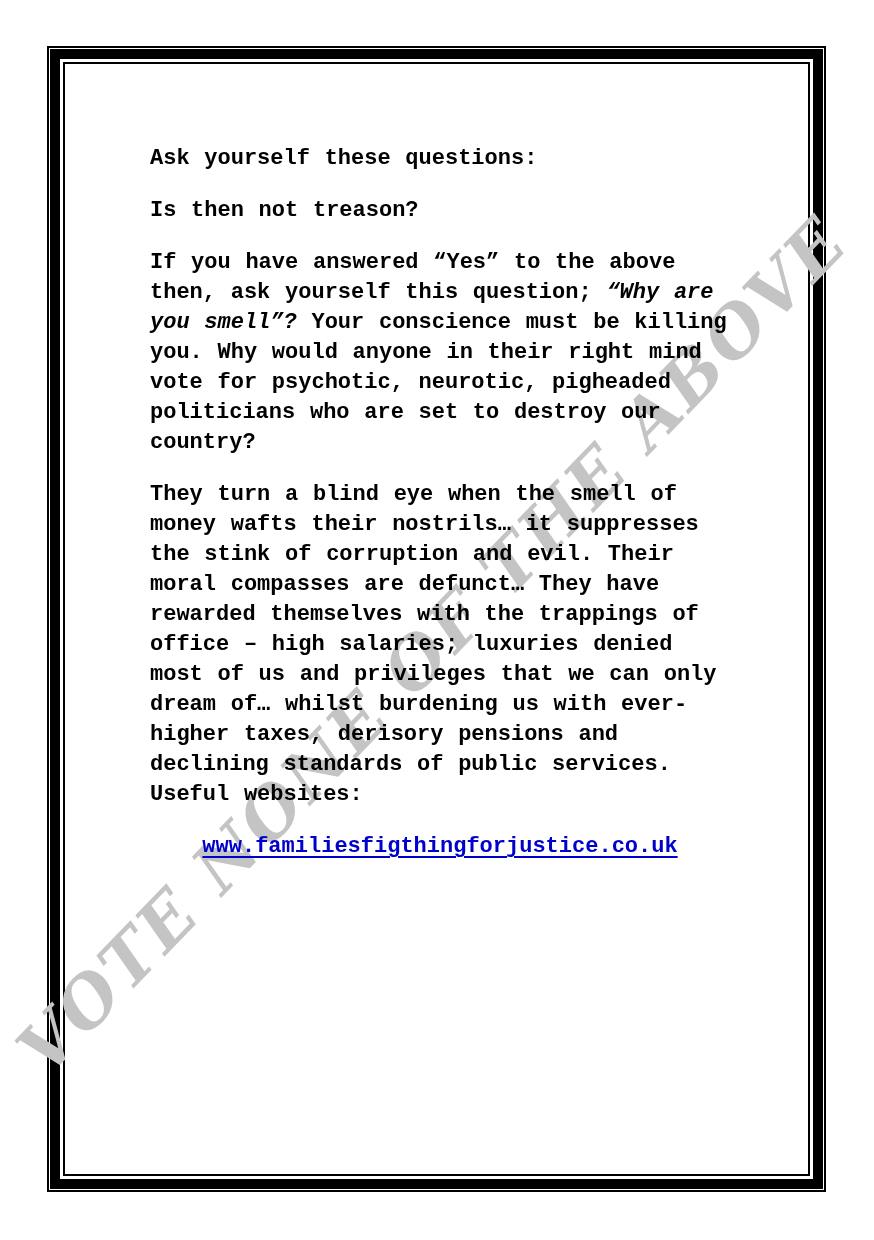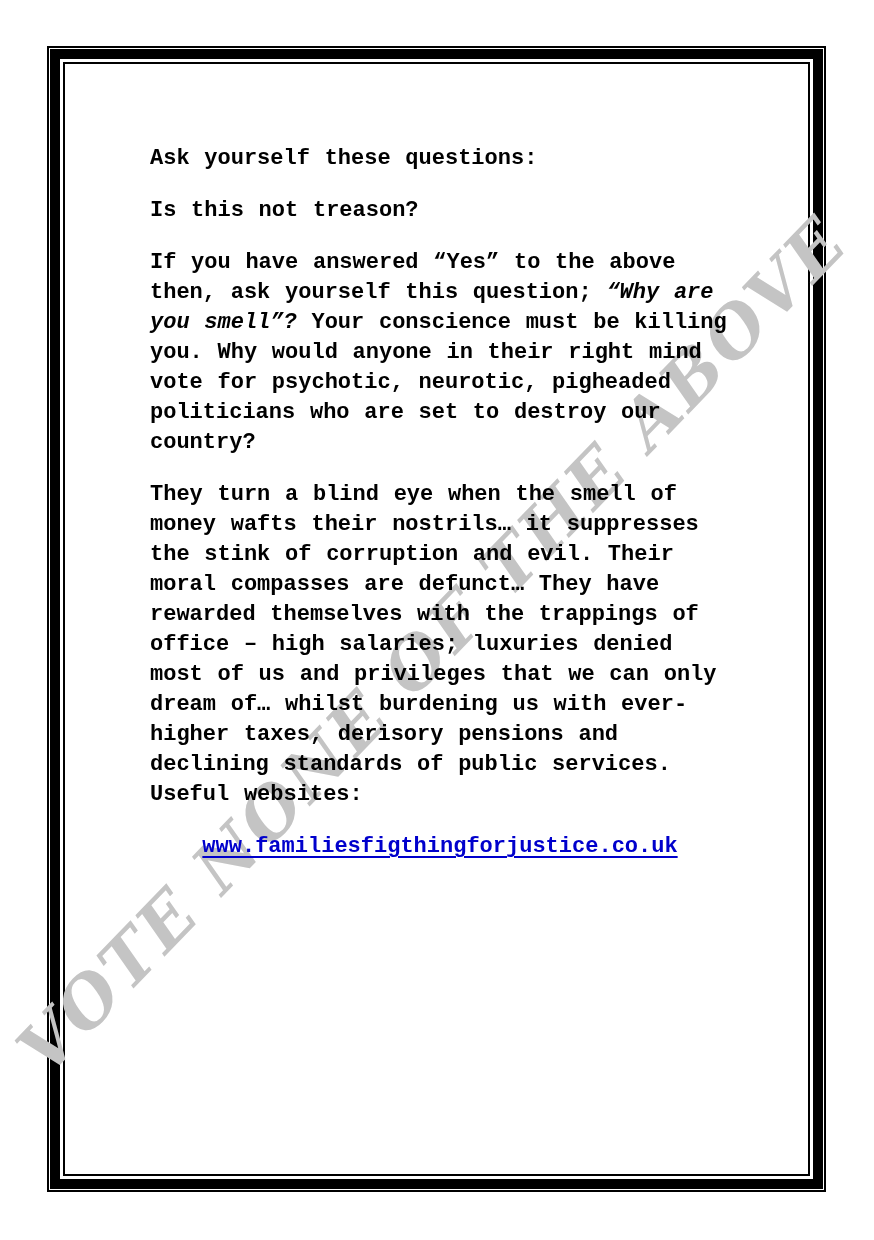--- a/index.html
+++ b/index.html
@@ -83,21 +83,21 @@
     </div>
   </div>
 
   <div class="watermark">VOTE NONE OF THE ABOVE</div>
 
   <div class="content">
 
     <p class="para"><span>Ask yourself these questions:</span></p>
 
 
-    <p class="para"><span>Is this not treason?</span></p>
+    <p class="para"><span>Is then not treason?</span></p>
 
 
     <p class="para"><span>If you have answered “Yes” to the above then, ask yourself this question; </span><em class="bi">“Why are you smell”?</em><span> Your conscience must be killing you. Why would anyone in their right mind vote for psychotic, neurotic, pigheaded politicians who are set to destroy our country?</span></p>
 
     <p class="para"><span>They turn a blind eye when the smell of money wafts their nostrils… it suppresses the stink of corruption and evil. Their moral compasses are defunct… They have rewarded themselves with the trappings of office – high salaries; luxuries denied most of us and privileges that we can only dream of… whilst burdening us with ever-higher taxes, derisory pensions and declining standards of public services. Useful websites:</span></p>
 
     <div class="link-row">
       <a class="site-link" href="#">www.familiesfigthingforjustice.co.uk</a>
     </div>
 

